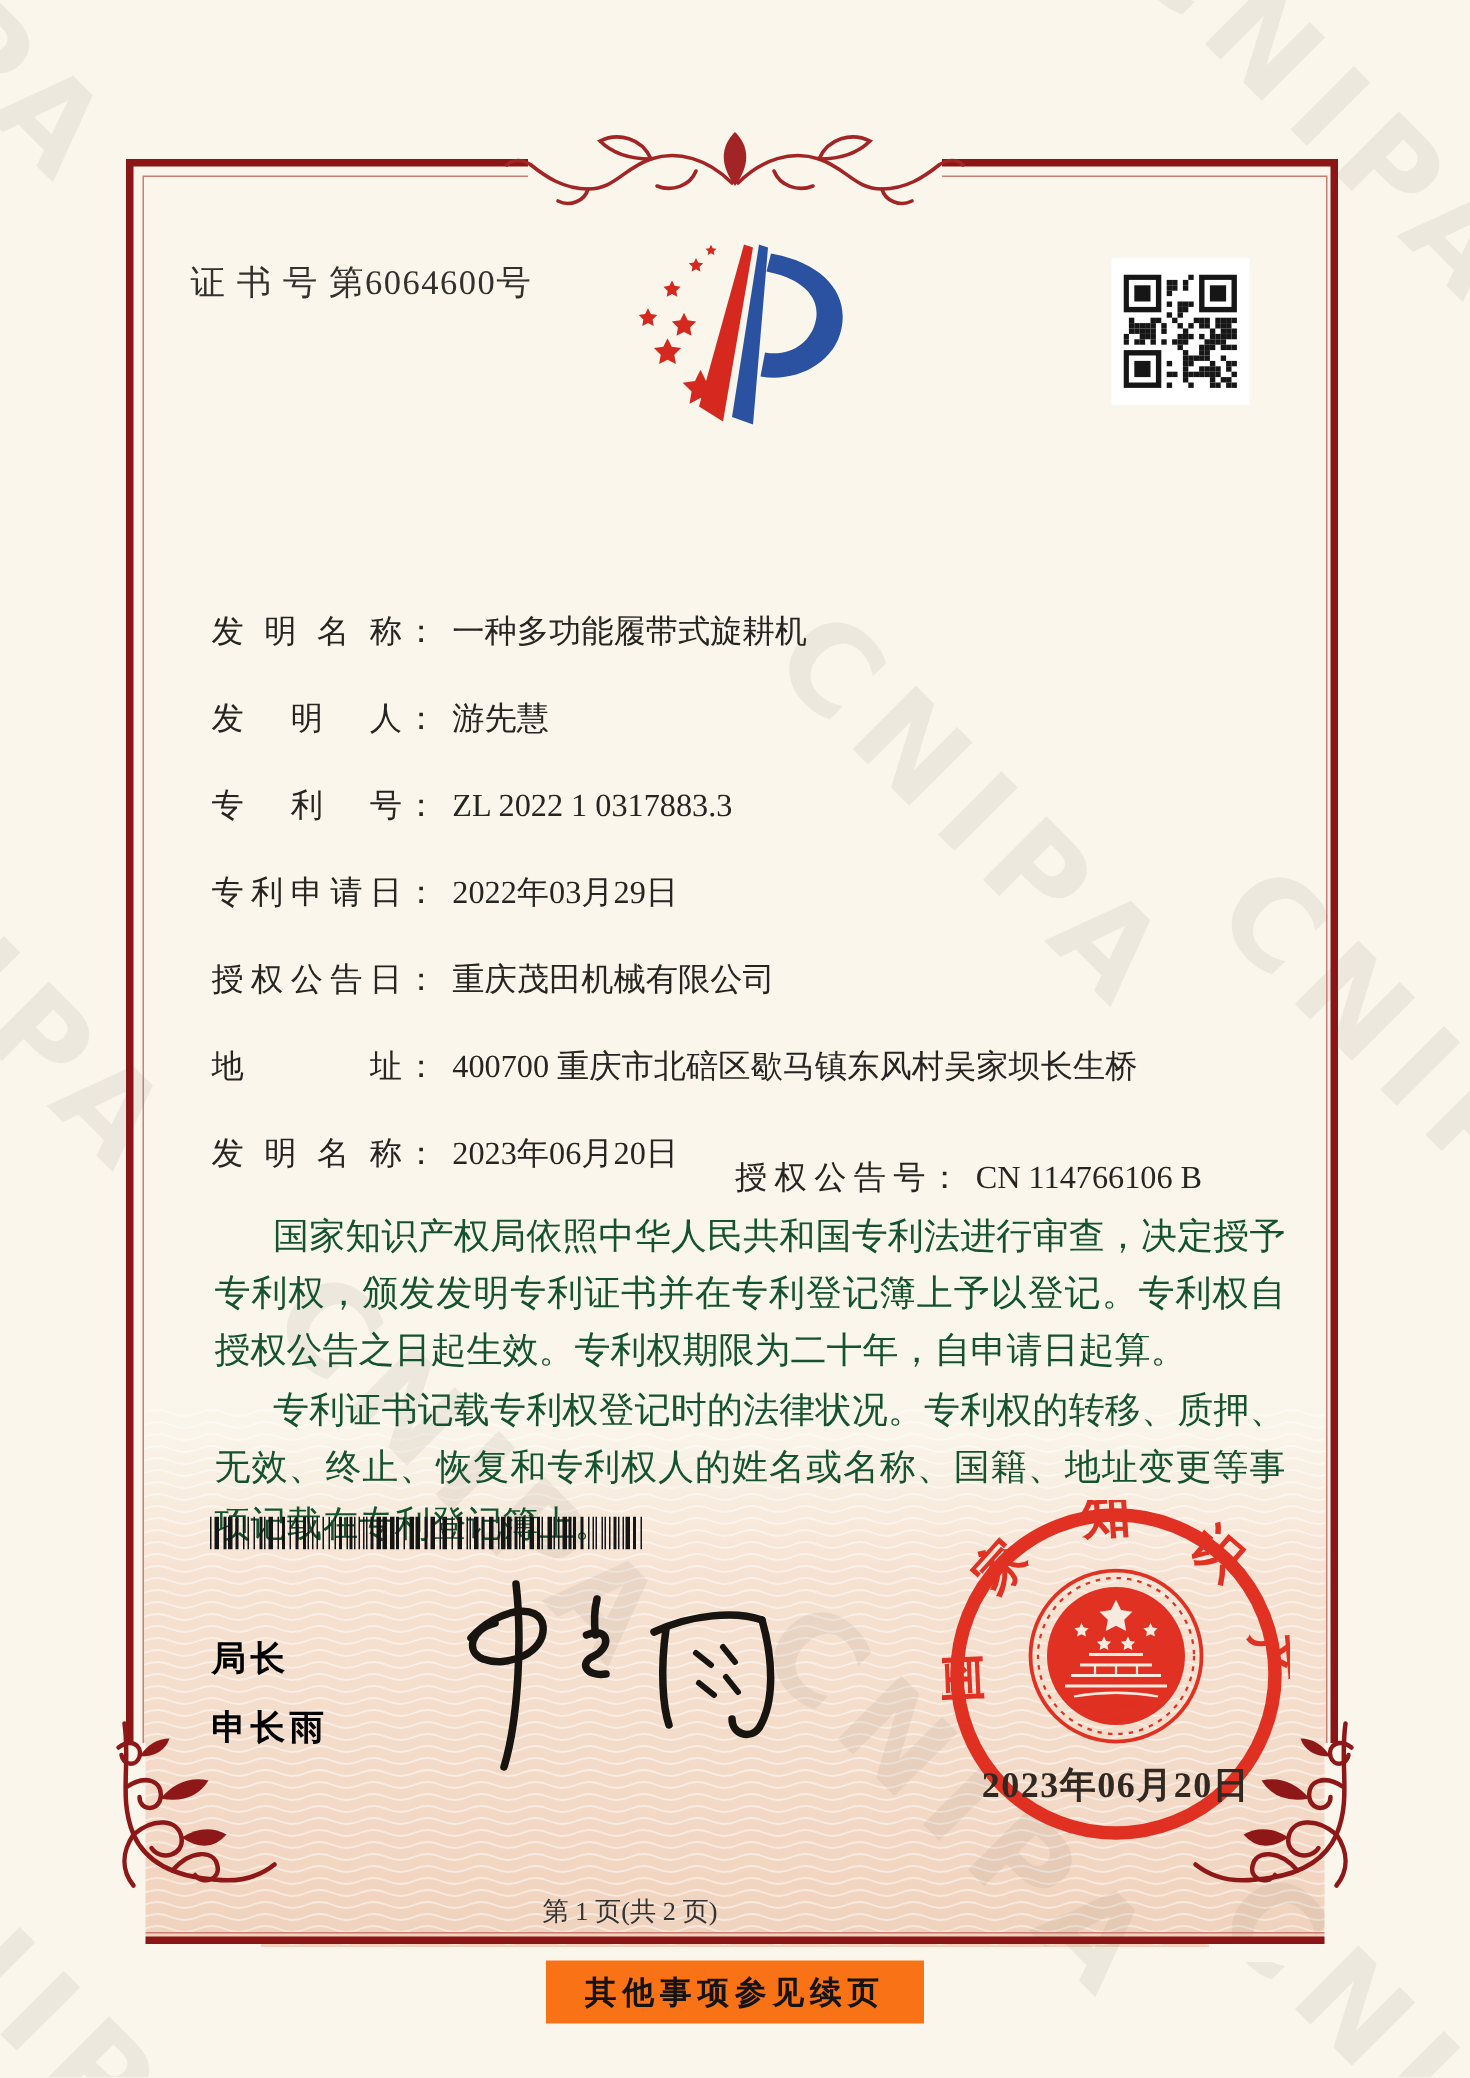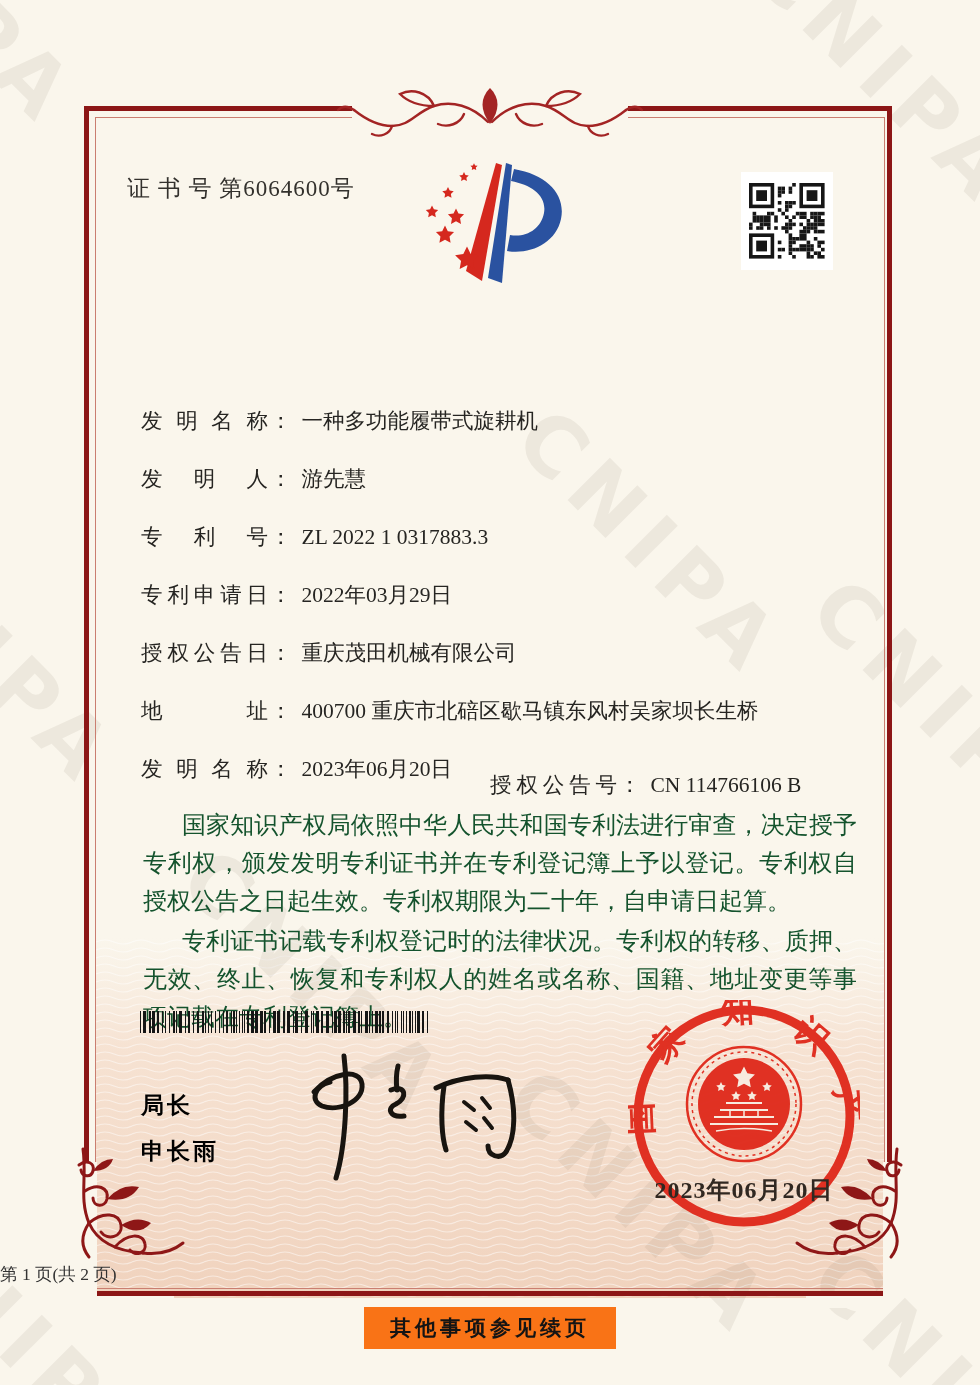--- a/index.html
+++ b/index.html
@@ -26,21 +26,21 @@
   .flabel{display:inline-block;width:127px;text-align:justify;text-align-last:justify}
   .colon{margin:0 10px 0 2px}
   .g2{position:absolute;left:349px;top:16px;white-space:nowrap}
   
   .paras{left:143px;top:806px;width:714px}
   .paras p{margin:0 0 2px 0;font-size:24px;line-height:38px;text-indent:39px;
            text-align:justify;color:#14532d}
   
   .officer{left:141px;font-family:"Liberation Sans","DejaVu Sans",sans-serif;
            font-size:23px;font-weight:600;letter-spacing:3px;color:#000000}
-  .pagefoot{left:0;width:840px;top:1262px;font-size:17.5px;color:#333}
+  .pagefoot{left:0;width:840px;top:1262px;text-align:center;font-size:17.5px;color:#333}
   .note{left:50%;transform:translateX(-50%);top:1307px;background:#f97316;
         padding:7px 26px;font-size:21px;font-weight:bold;letter-spacing:4px;
         white-space:nowrap;color:#141414}
 </style>
 </head>
 <body>
 
 <div class="page">
 
   <svg width="0" height="0" style="position:absolute">

